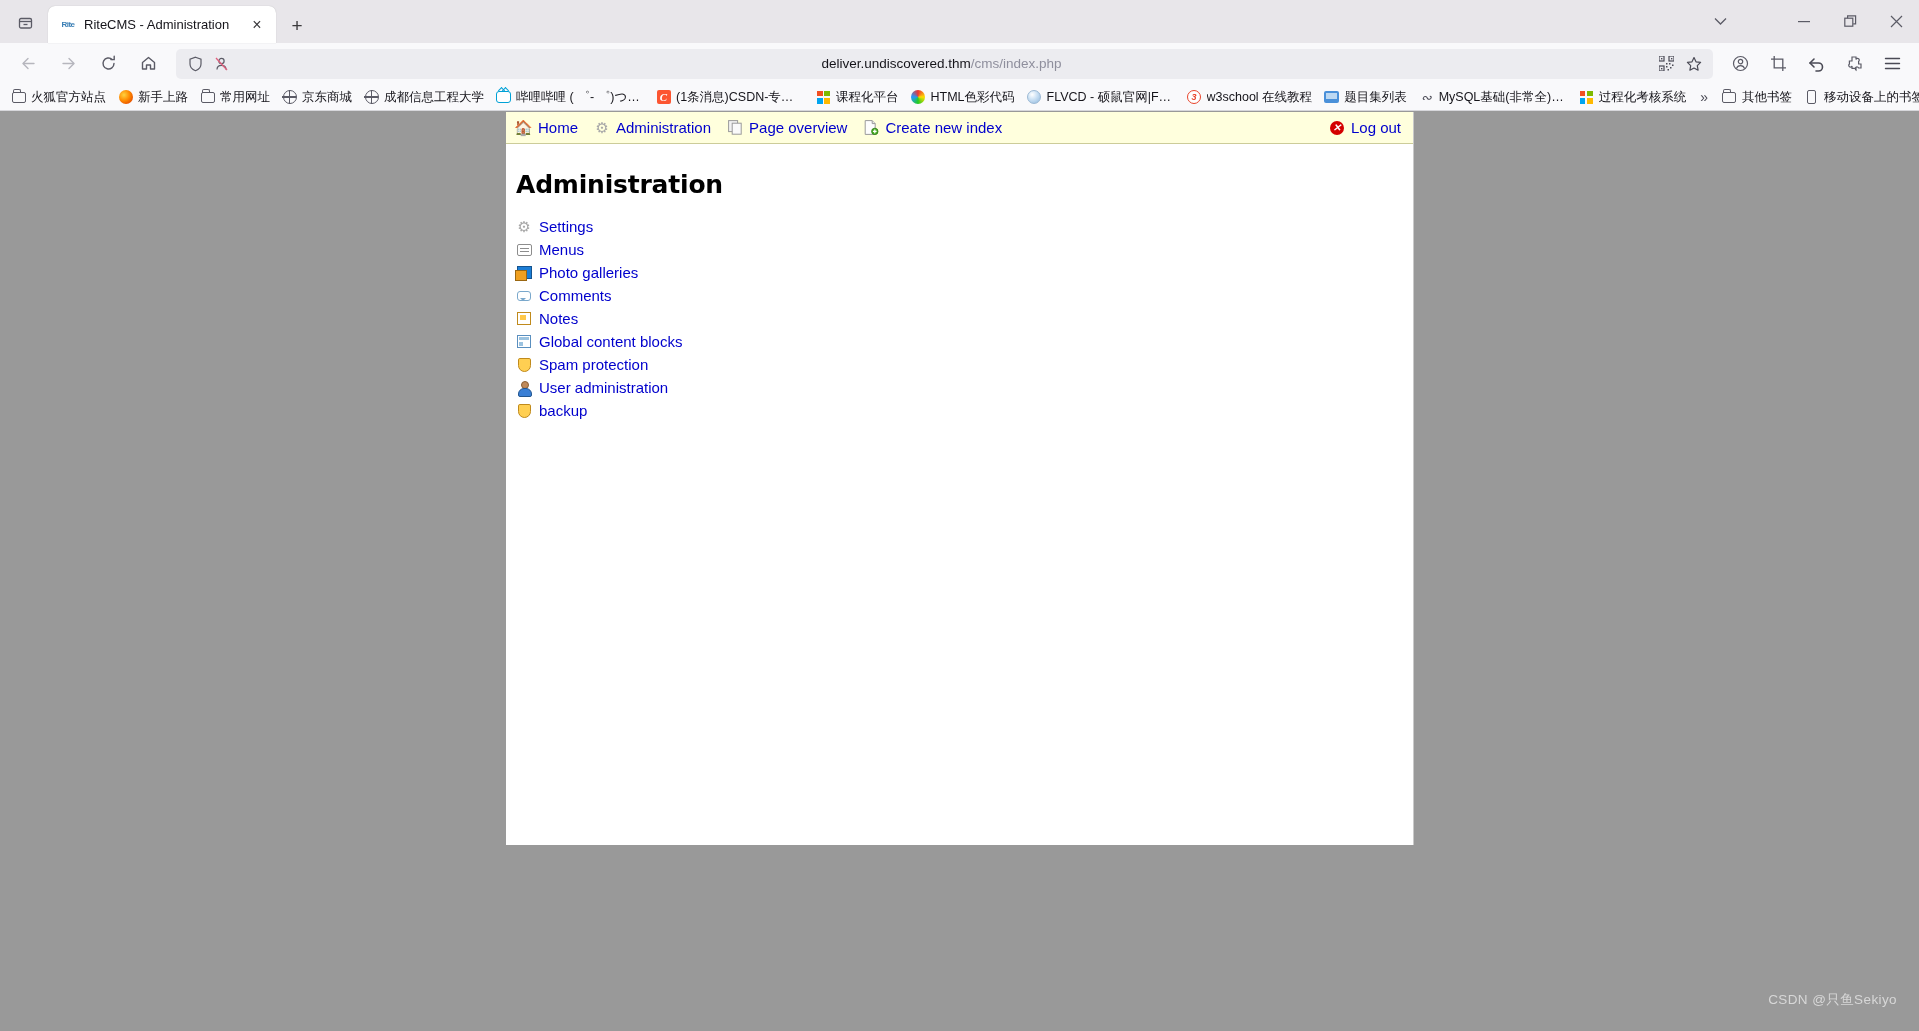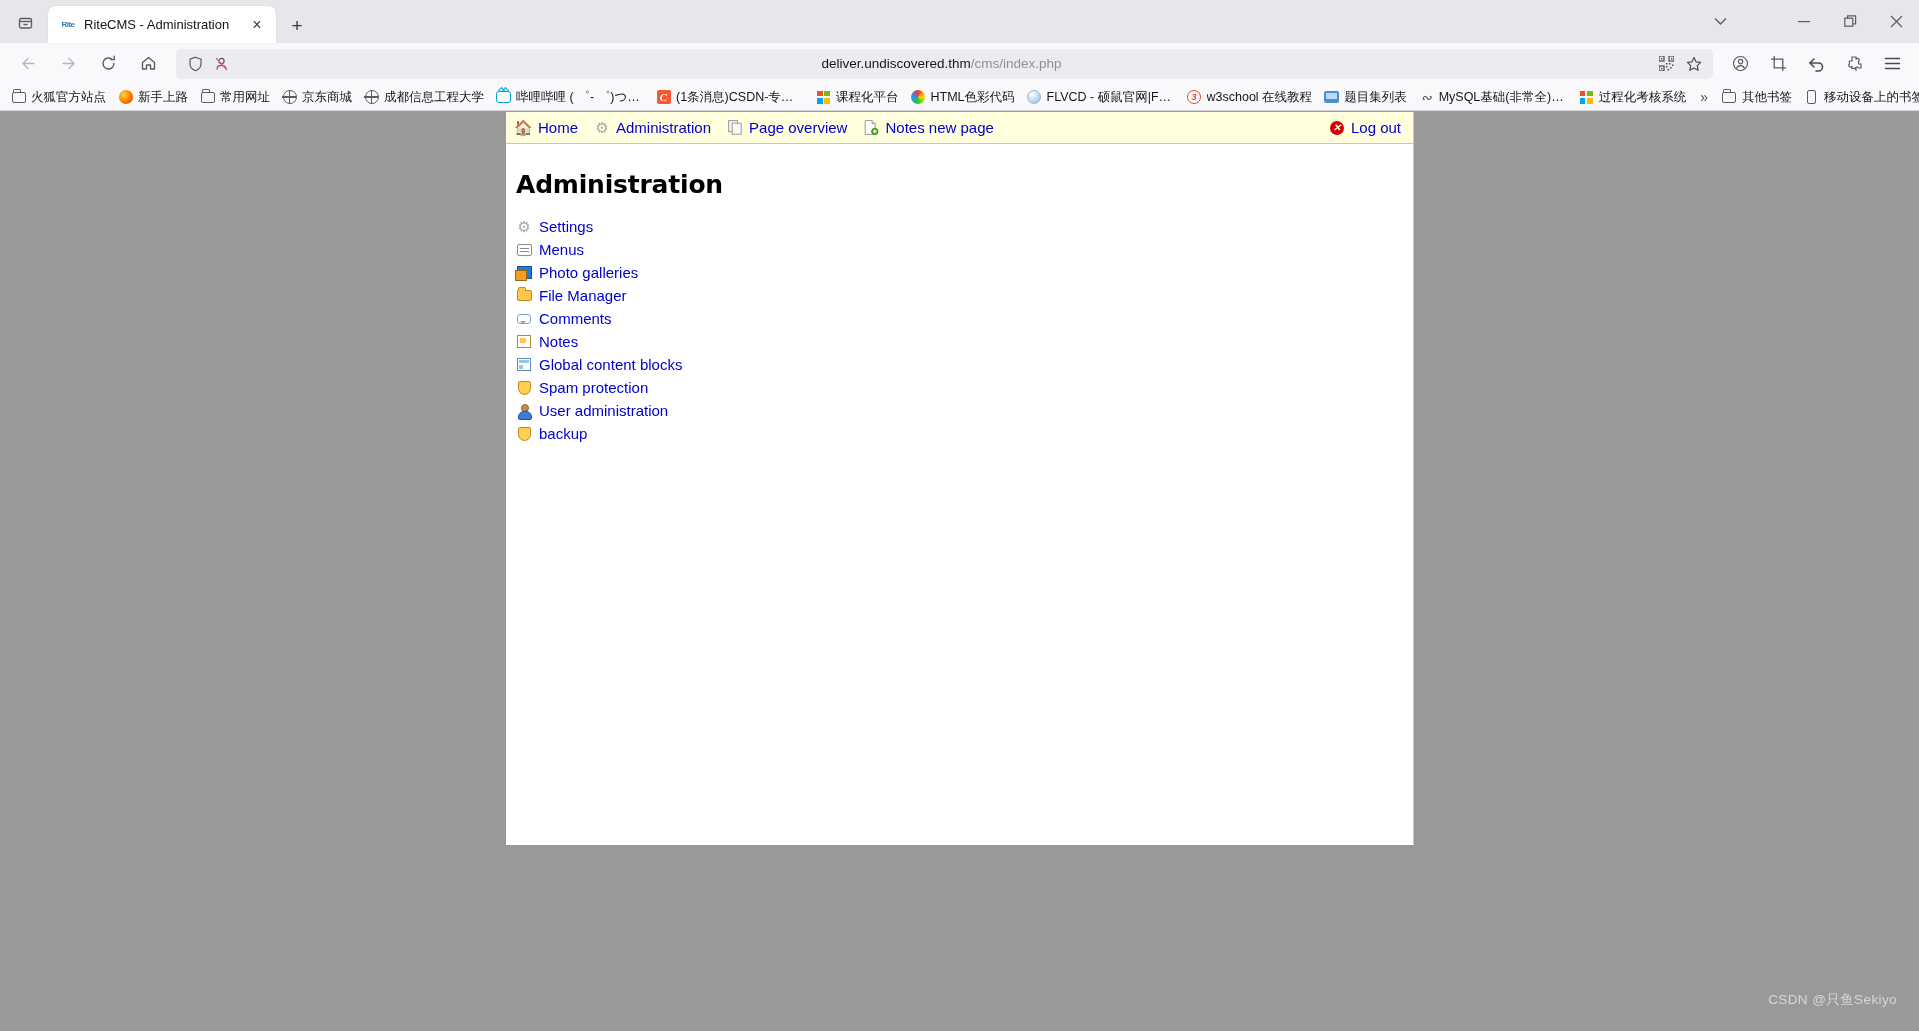--- a/index.html
+++ b/index.html
@@ -573,21 +573,21 @@
 
         <div class="navitem">
           <span class="mi">
             <svg width="15" height="15" viewBox="0 0 15 15">
               <path d="M1.2 0.6 h7 l3 3 v10.8 h-10 Z" fill="#fdfdfd" stroke="#9a9a9a" stroke-width="1"></path>
               <path d="M8.2 0.6 v3 h3" fill="#e6e6e6" stroke="#9a9a9a" stroke-width="1"></path>
               <circle cx="10.8" cy="11.4" r="3.2" fill="#4caf27" stroke="#2d7a12" stroke-width="0.8"></circle>
               <path d="M10.8 9.6 v3.6 M9 11.4 h3.6" stroke="#fff" stroke-width="1.2"></path>
             </svg>
           </span>
-          <span class="lbl">Notes new page</span>
+          <span class="lbl">Create new index</span>
         </div>
 
         <div class="nav-spacer"></div>
 
         <div class="navitem logout">
           <span class="mi">
               <i class="i-logoutx">✕</i>
             </span>
           <span class="lbl">Log out</span>
         </div>
@@ -610,26 +610,20 @@
             <a>Menus</a>
           </li>
 
           <li>
             <span class="mi">
                 <i class="i-photo"></i>
               </span>
             <a>Photo galleries</a>
           </li>
 
-          <li>
-            <span class="mi">
-                <i class="i-folder"></i>
-              </span>
-            <a>File Manager</a>
-          </li>
 
           <li>
             <span class="mi">
                 <i class="i-comment"></i>
               </span>
             <a>Comments</a>
           </li>
 
           <li>
             <span class="mi">

